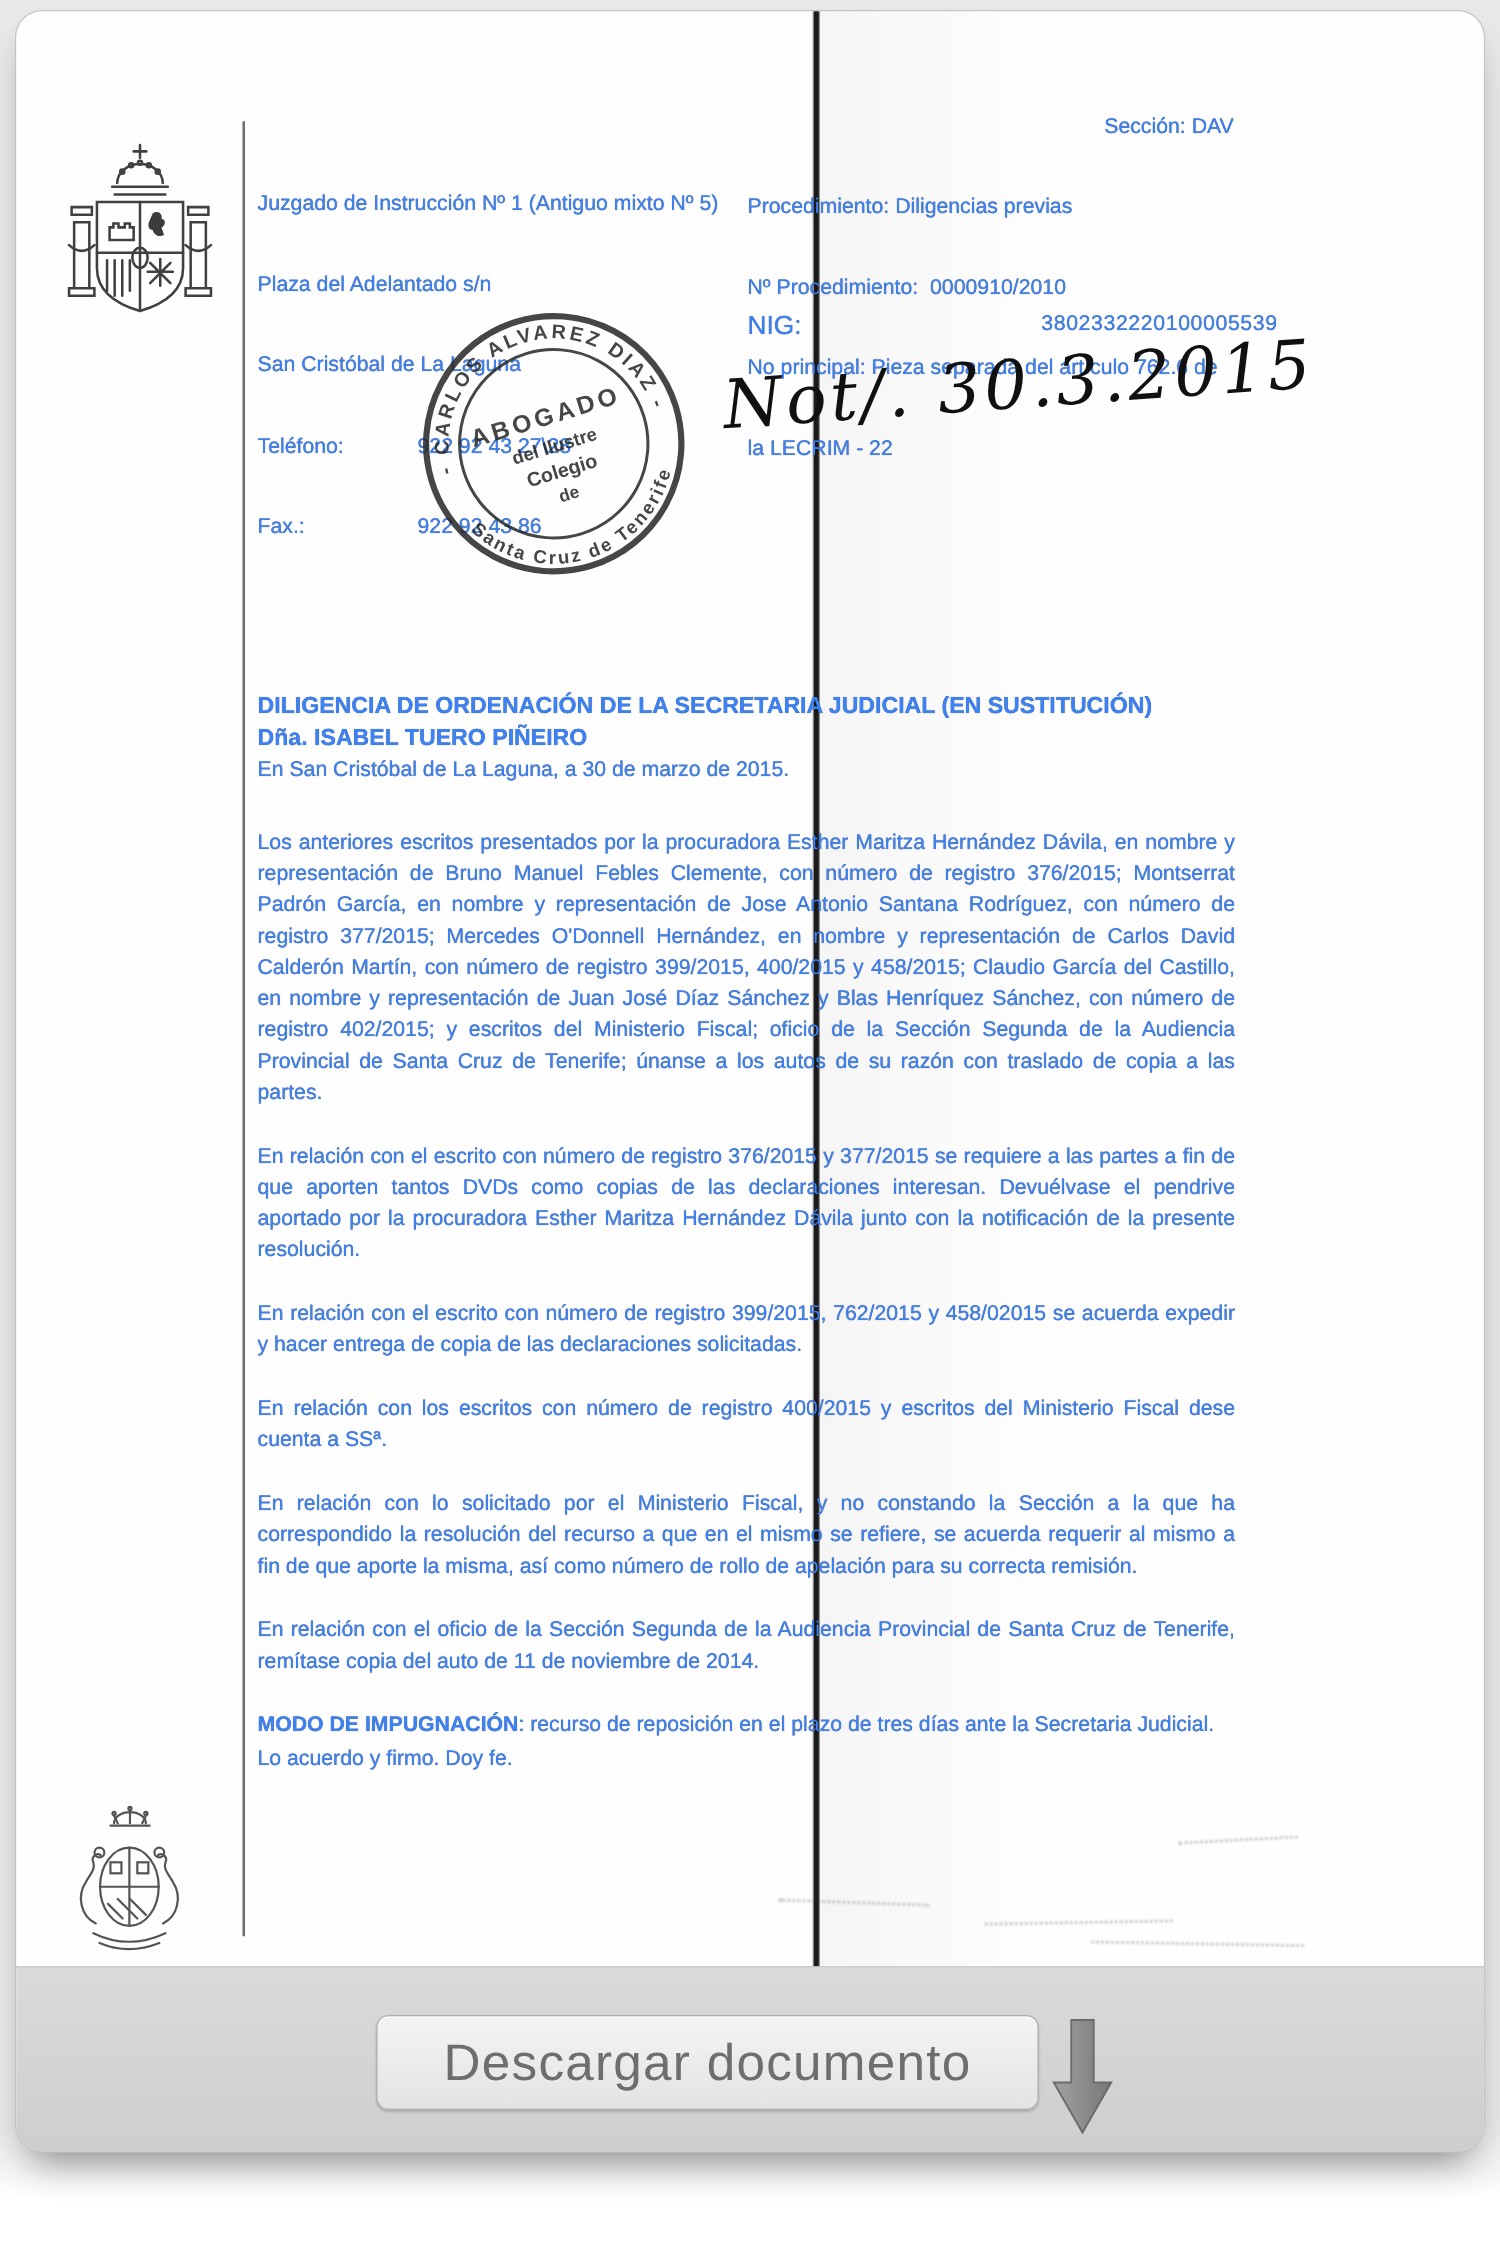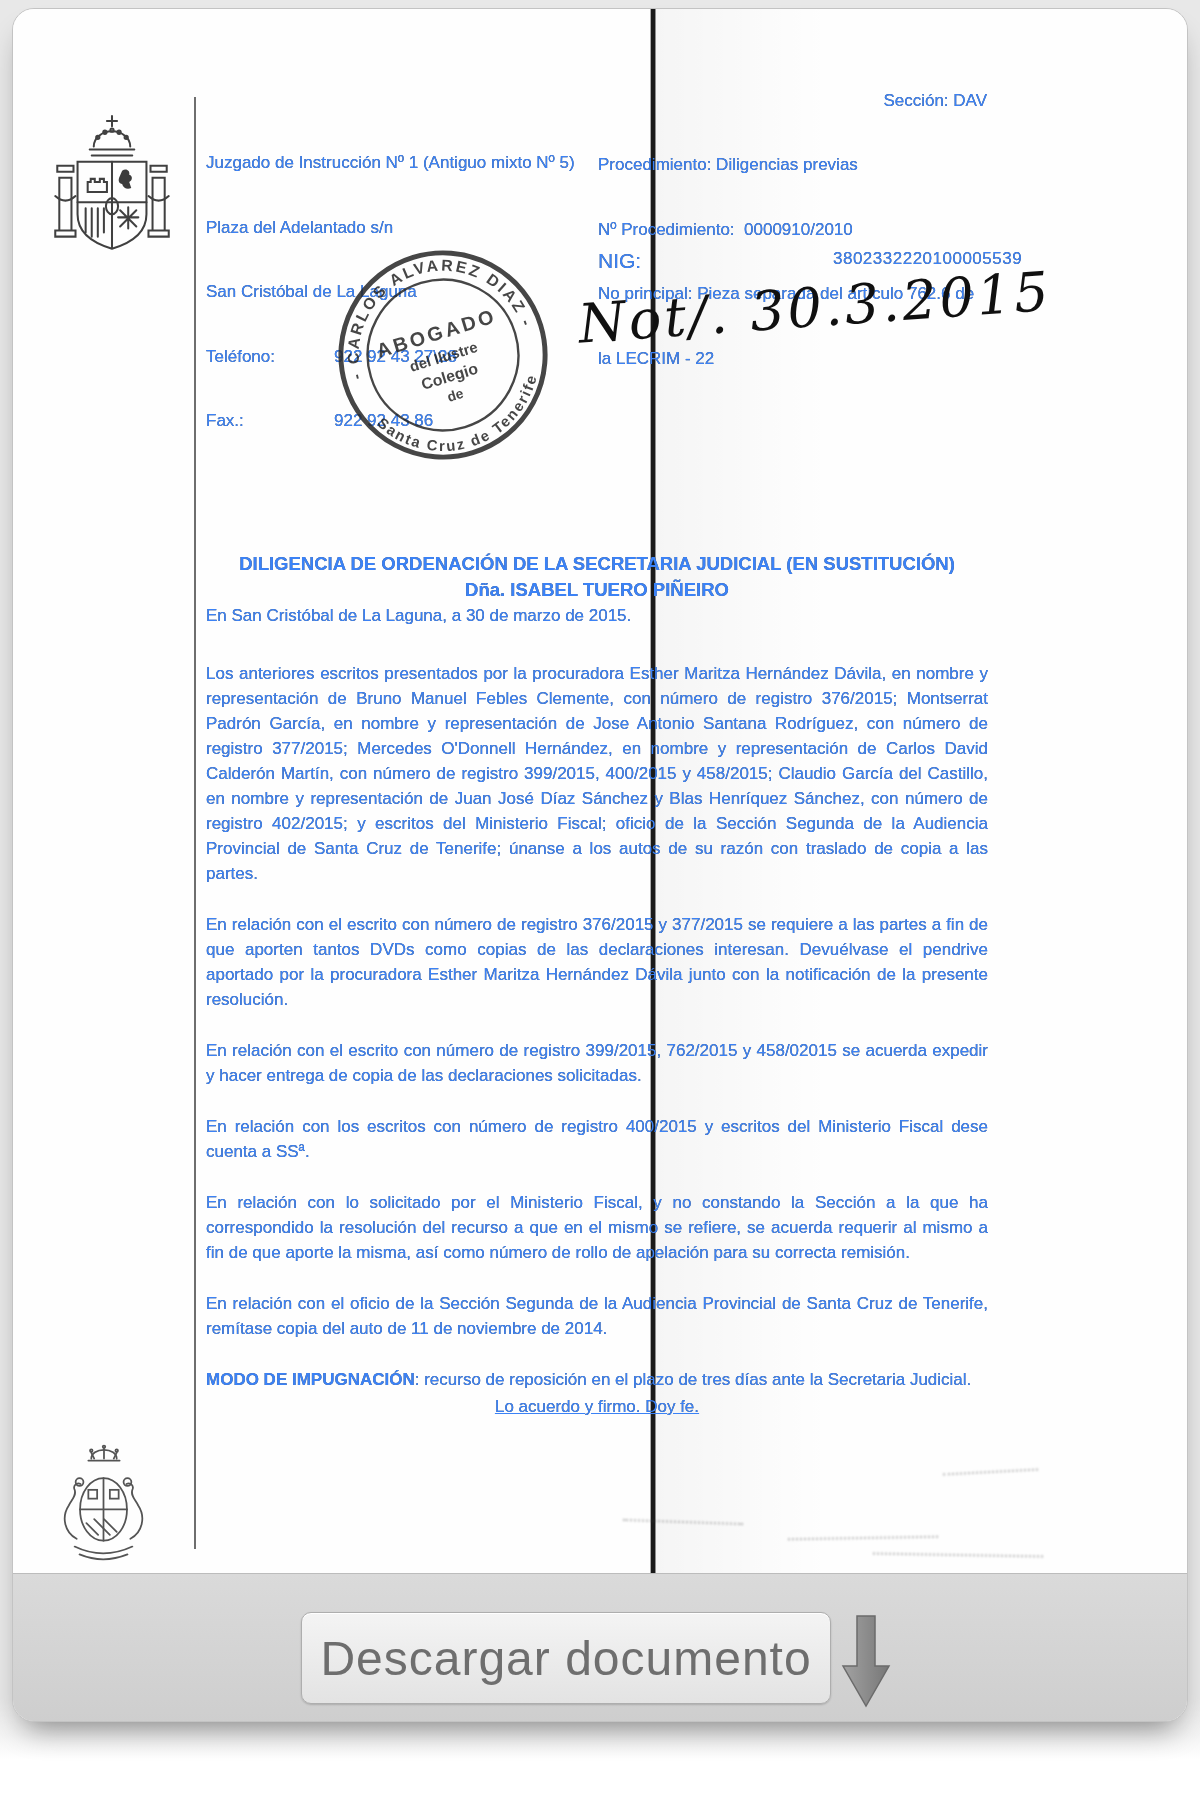--- a/index.html
+++ b/index.html
@@ -21,45 +21,45 @@
   .hdr-left { position:absolute; left:193px; top:100px; width:400px; font-size:17px; line-height:21.5px; white-space:pre-wrap; }
   .hdr-row { display:flex;gap:10px; }
   .hdr-row .lbl { width:118px; }
   .seccion { position:absolute; left:778px; top:82px; width:196px; text-align:right; font-size:17px; }
   .hdr-right { position:absolute; left:585px; top:102px; width:400px; font-size:17px; line-height:21.5px; white-space:pre-wrap; }
   .nig-label { position:absolute; left:585px; top:240px; font-size:21px; }
   .nig-value { position:absolute; left:775px; top:240px; font-size:17px; letter-spacing:.5px;margin-left:45px; }
   .handwriting { position:absolute; left:565px; top:268px; width:450px; font-family:"DejaVu Serif", serif;
     font-style:italic; font-size:54px; color:#101010; transform:rotate(-4deg); letter-spacing:3px; white-space:nowrap; }
   .body-text { position:absolute; left:193px; top:542px; width:782px; font-size:17px; line-height:25px; text-align:justify; }
-  .body-text h1 { font-size:18.5px; line-height:26px; font-weight:bold; text-align:center; }
+  .body-text h1 { font-size:18.5px; line-height:26px; font-weight:bold; text-align:left; }
   .dateline { text-align:left; }
   .para { margin-top:26px; }
   .p1 { margin-top:33px; }
   .modo { margin-top:26px; }
-  .closing { margin-top:2px; text-align:center;text-decoration:underline; }
+  .closing { margin-top:2px; text-align:left; }
   b.inline { font-weight:bold; }
   
   .stamp { position:absolute; left:316px; top:232px; width:228px; height:228px; transform:rotate(-17deg); opacity:.85; }
   .stamp text { font-family:"Liberation Sans", sans-serif; fill:#262626; }
   
   .arms { position:absolute; left:40px; top:104px; width:118px; height:152px; opacity:.92; }
   .crest { position:absolute; left:33px; top:1430px; width:115px; height:132px; opacity:.88; }
   
   .artifact { position:absolute; border-top:2px dotted rgba(70,70,70,.4); filter:blur(1px); }
   .a1 { left:610px; top:1512px; width:120px; transform:rotate(2deg); }
   .a2 { left:775px; top:1528px; width:150px; transform:rotate(-1deg); }
   .a3 { left:930px; top:1462px; width:95px; transform:rotate(-3deg); }
   .a4 { left:860px; top:1545px; width:170px; transform:rotate(1deg); }
   
   .strip { position:absolute; left:0; top:1564px; width:1176px; height:150px;
     background:linear-gradient(180deg,#dadada,#cecece); border-top:1px solid #bcbcbc; }
-  .dl-btn { position:absolute; left:288px; top:38px; width:530px; height:92px;
+  .dl-btn { position:absolute; left:288px; top:38px; width:530px; height:76px;
     background:linear-gradient(180deg,#f4f4f4,#e3e3e3); border:1px solid #aeaeae; border-radius:10px;
-    font-family:"Liberation Sans", sans-serif; font-size:48px; color:#6e6e6e; letter-spacing:1px;
+    font-family:"Liberation Sans", sans-serif; font-size:41px; color:#6e6e6e; letter-spacing:1px;
     cursor:pointer; box-shadow:0 1px 2px rgba(0,0,0,.18), inset 0 1px 0 #ffffff; }
   .dl-arrow { position:absolute; left:826px; top:40px; width:54px; height:96px; cursor:pointer; }
 </style>
 </head>
 <body>
 
 <div class="screen">
   <div class="card">
 
     <div class="paper">

